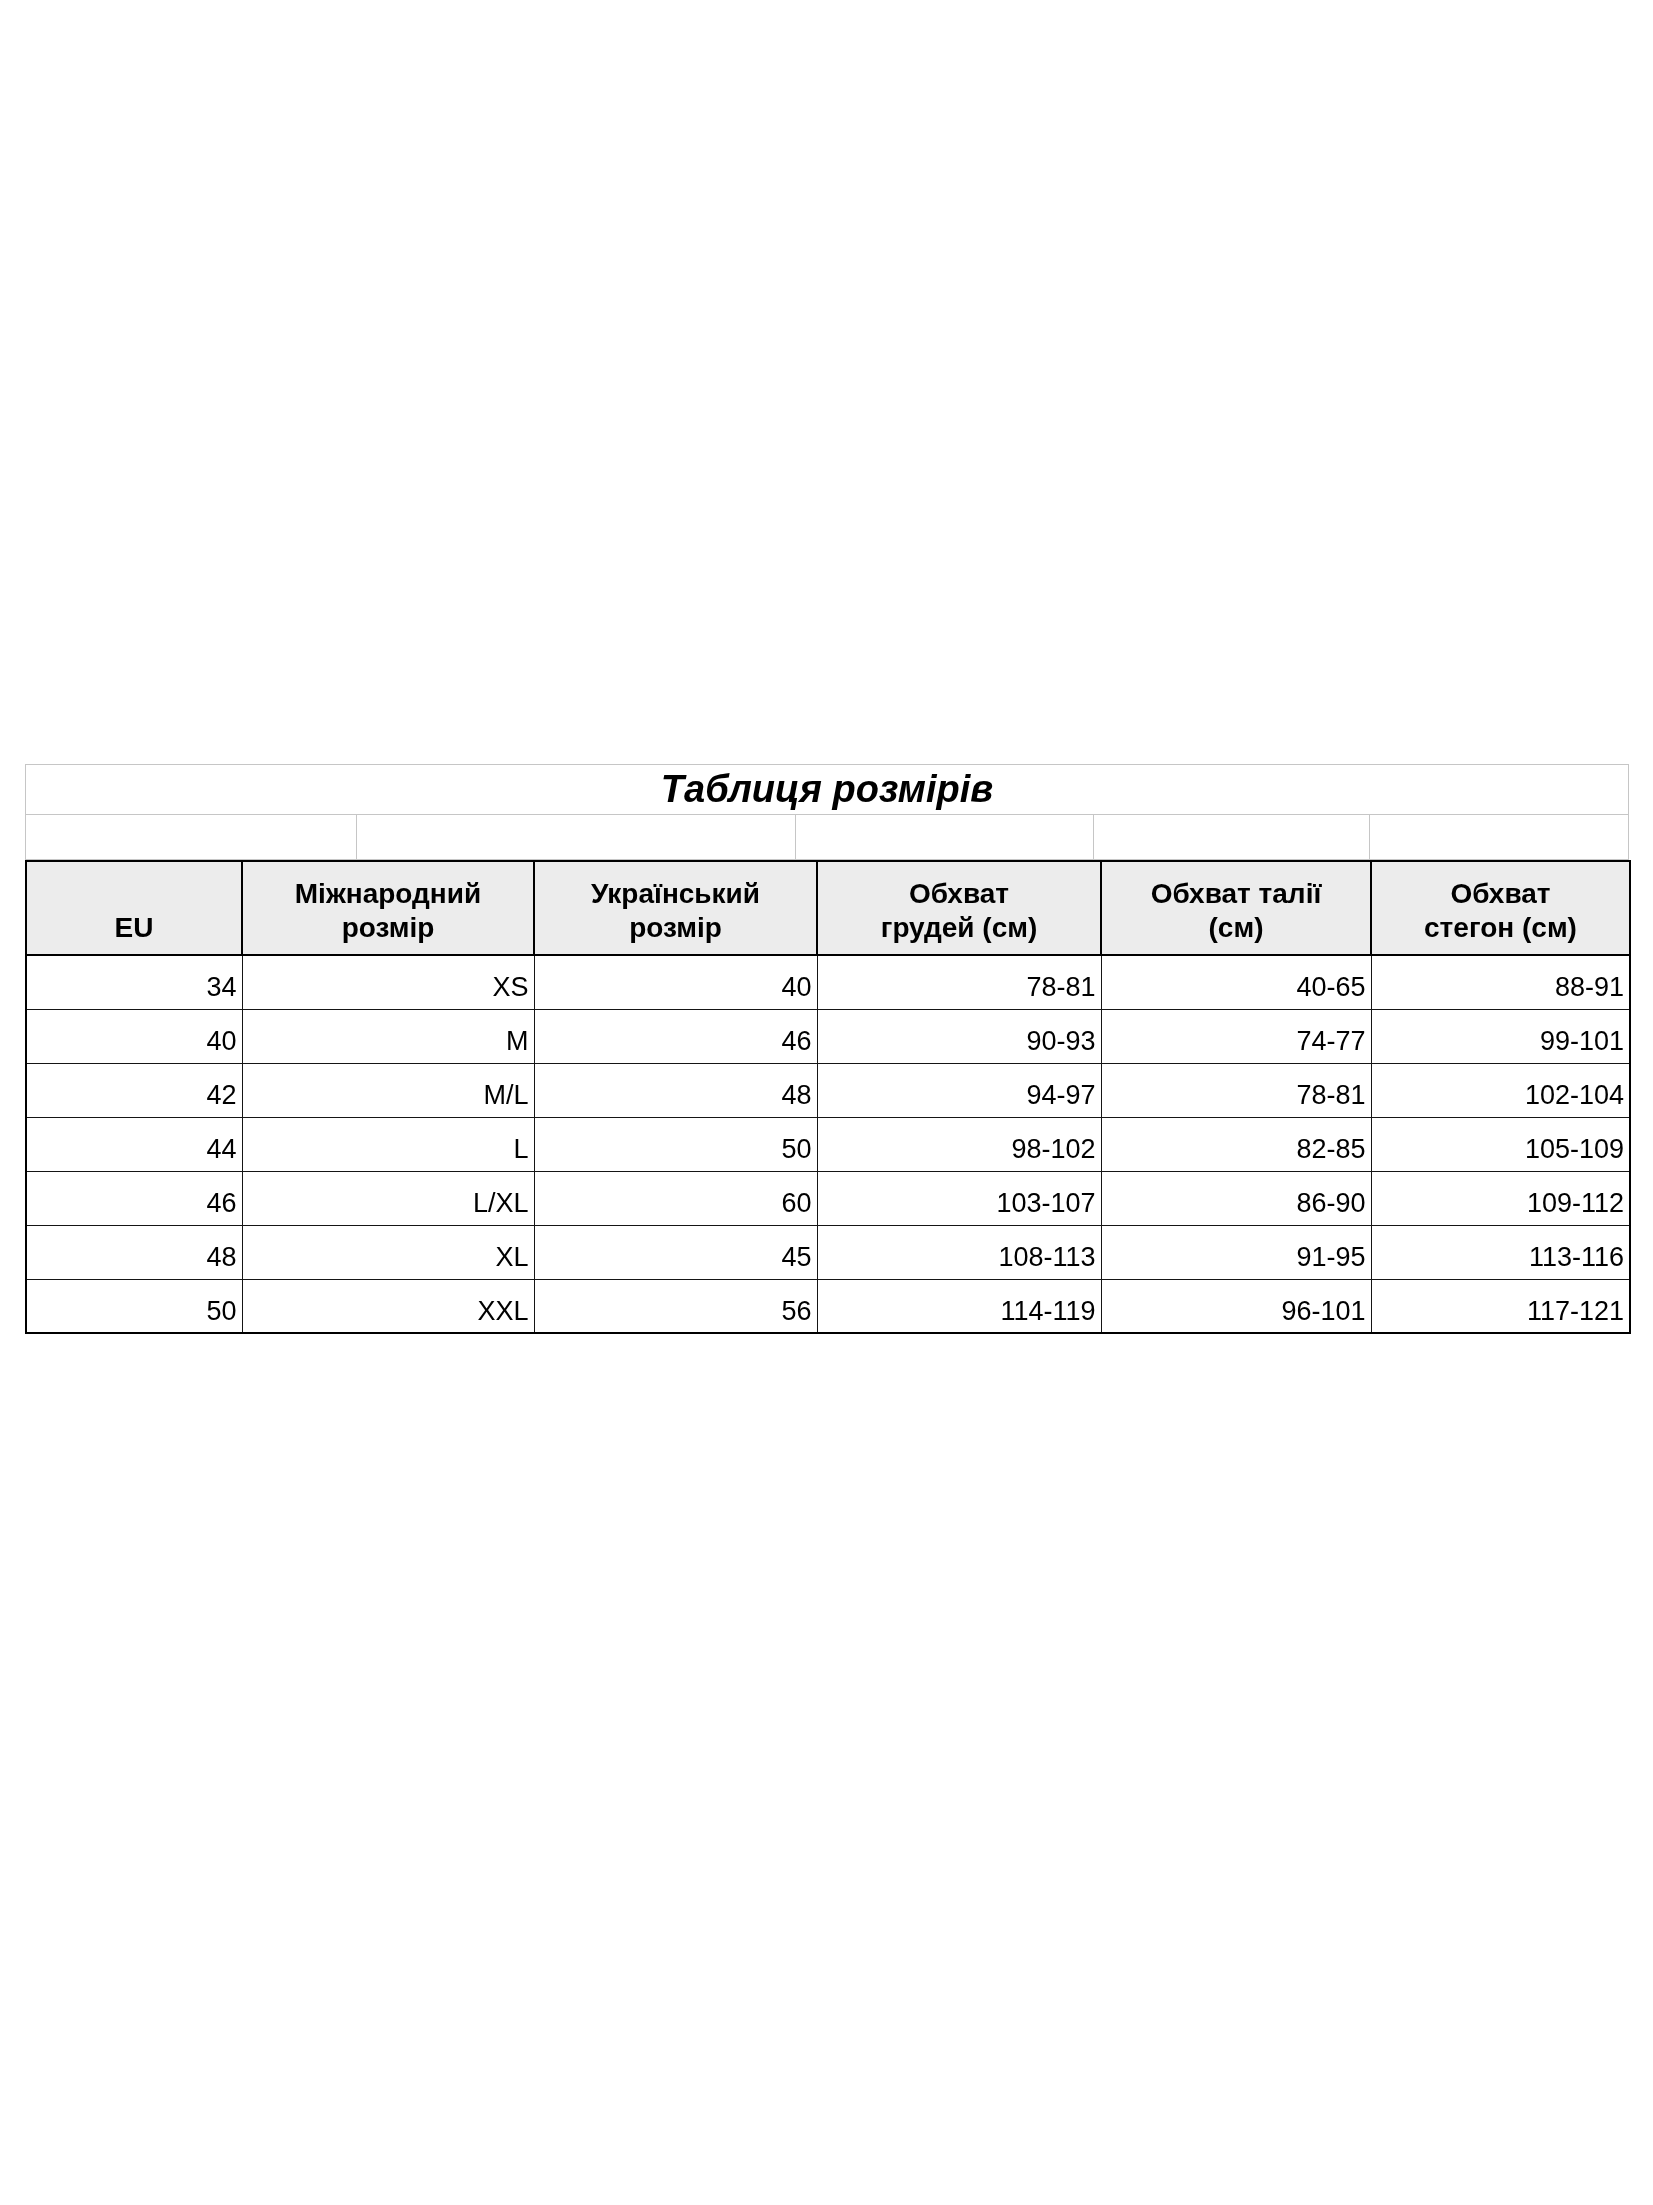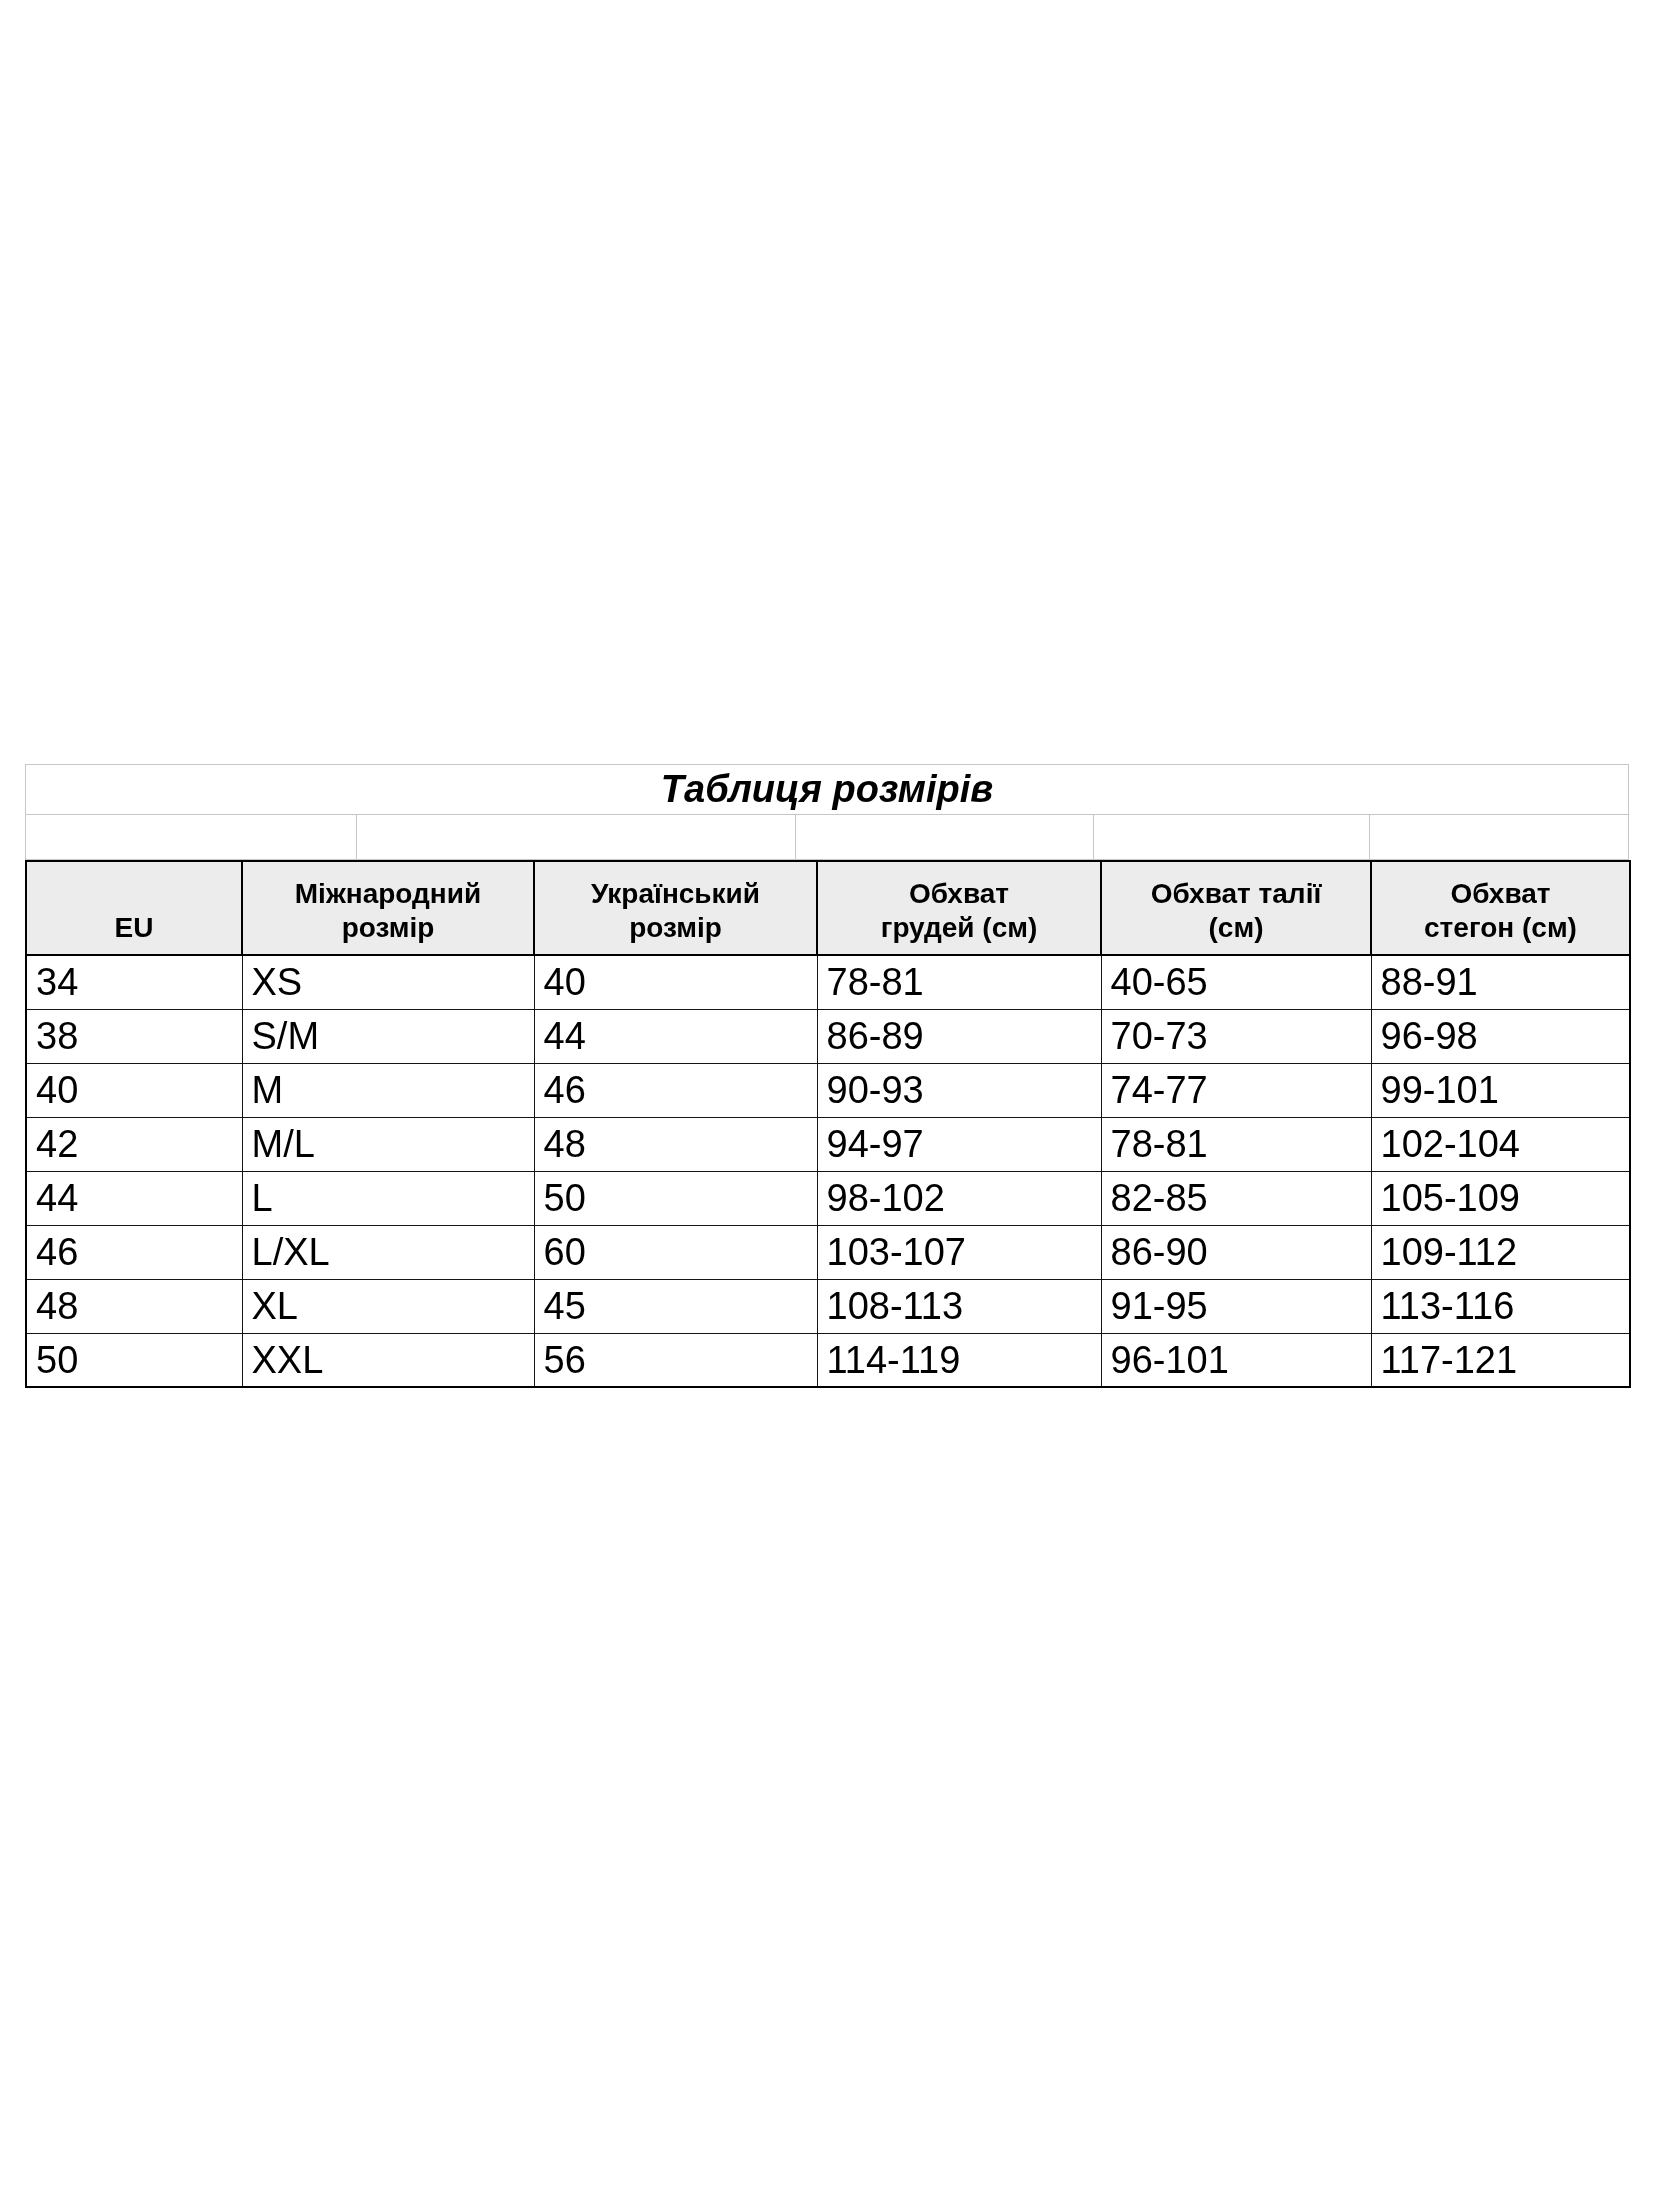--- a/index.html
+++ b/index.html
@@ -64,23 +64,23 @@
     line-height: 1.2;
     text-align: center;
     vertical-align: bottom;
     white-space: pre-line;
     padding: 3.3px 4.9px 9.8px 4.9px;
   }
   table.size-chart thead tr { height: 94px; }
   table.size-chart tbody tr { height: 54px; }
   table.size-chart td {
     border: 1.6px solid #151515;
-    font-size: 38px;
+    font-size: 27px;
     line-height: 1;
-    text-align: left;
+    text-align: right;
     vertical-align: bottom;
     padding: 0 4.9px 7.4px 9px;
     background: #ffffff;
   }
   col.c1 { width: 216px; }
   col.c2 { width: 292px; }
   col.c3 { width: 283px; }
   col.c4 { width: 284px; }
   col.c5 { width: 270px; }
   col.c6 { width: 259px; }
@@ -126,28 +126,20 @@
     <tbody id="table-body">
         <tr>
           <td>34</td>
           <td>XS</td>
           <td>40</td>
           <td>78-81</td>
           <td>40-65</td>
           <td>88-91</td>
         </tr>
         <tr>
-          <td>38</td>
-          <td>S/M</td>
-          <td>44</td>
-          <td>86-89</td>
-          <td>70-73</td>
-          <td>96-98</td>
-        </tr>
-        <tr>
           <td>40</td>
           <td>M</td>
           <td>46</td>
           <td>90-93</td>
           <td>74-77</td>
           <td>99-101</td>
         </tr>
         <tr>
           <td>42</td>
           <td>M/L</td>

